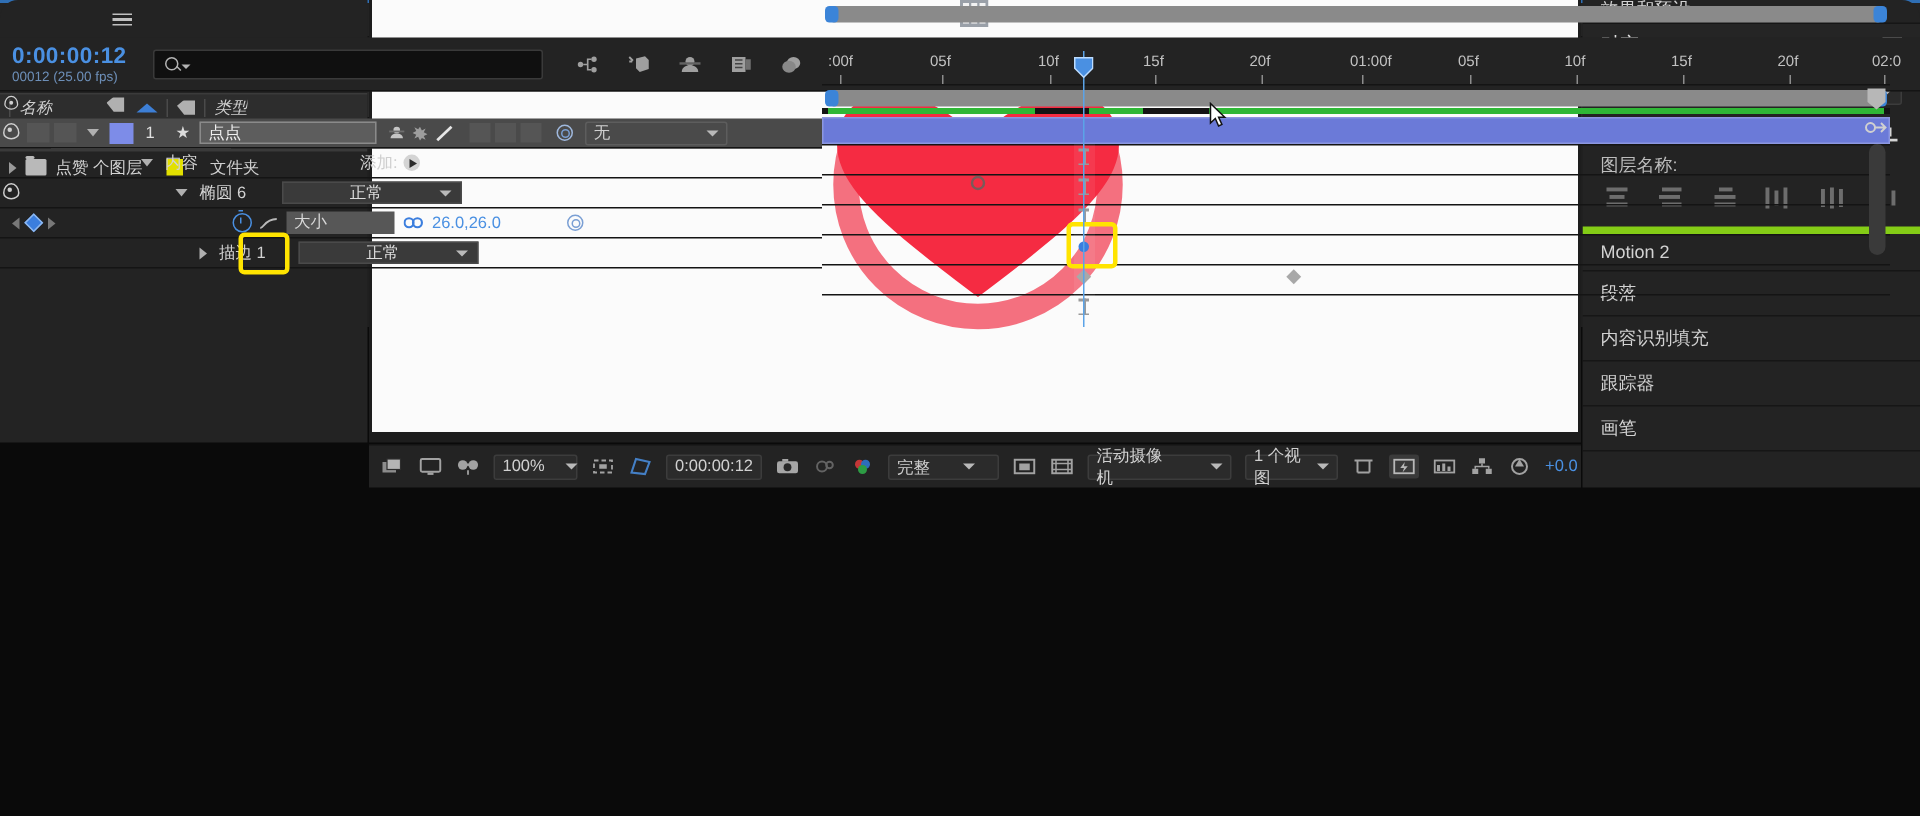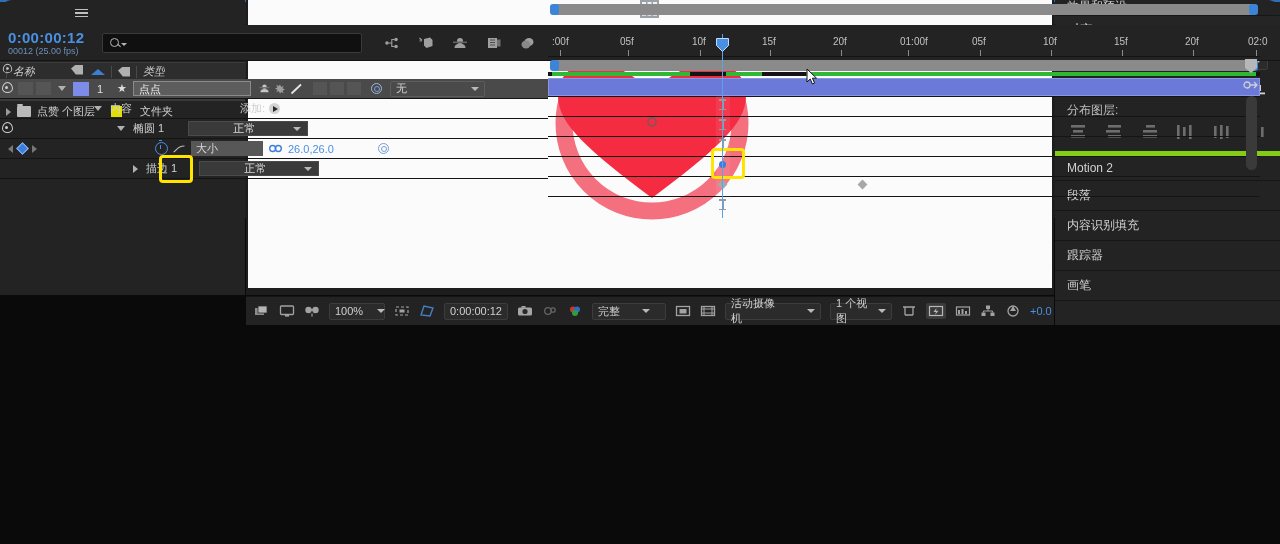--- a/index.html
+++ b/index.html
@@ -407,21 +407,21 @@
       <span class="align-btn">
         <svg viewBox="0 0 22 18">
             <rect x="3" y="14.5" width="16" height="1.8" fill="#d4d4d4"></rect>
             <rect x="5" y="2" width="4" height="11" fill="#d4d4d4"></rect>
             <rect x="11" y="7" width="4" height="6" fill="#d4d4d4"></rect>
           </svg>
       </span>
     </div>
 
     <div style="padding:0 12px">
-      <span style="font-size:12px;color:#bdbdbd">分布图层:</span>
+      <span style="font-size:12px;color:#bdbdbd">图层名称:</span>
     </div>
 
     <div class="align-row" style="padding-top:4px;padding-bottom:10px">
       <span class="dist-btn">
         <svg viewBox="0 0 22 18">
             <rect x="4" y="2" width="14" height="2.6" fill="#d4d4d4"></rect>
             <rect x="6" y="7" width="10" height="2.6" fill="#d4d4d4"></rect>
             <rect x="4" y="12" width="14" height="2.6" fill="#d4d4d4"></rect>
           </svg>
       </span>
@@ -639,21 +639,21 @@
       <span style="margin-left:4px;display:inline-block;width:11px;height:11px;border-radius:50%;background:#d4d4d4;position:relative">
         <span style="position:absolute;left:3.5px;top:2.5px;width:0;height:0;border-top:3px solid transparent;border-bottom:3px solid transparent;border-left:5px solid #2b2b2b"></span>
       </span>
     </div>
 
     <div class="tl-row" style="width:548px">
       <span style="width:14px;text-align:center">
         <span class="eye" style="display:inline-block"></span>
       </span>
       <span class="tri-d" style="margin-left:103px"></span>
-      <span style="margin-left:8px;color:#d2d2d2">椭圆 1</span>
+      <span style="margin-left:8px;color:#d2d2d2">椭圆 6</span>
       <span class="blend-dd" style="margin-left:24px;width:120px;justify-content:space-between;padding:0 6px">
         <span style="flex:1;text-align:center">正常</span>
         <span class="caret" style="margin-left:0"></span>
       </span>
     </div>
 
 
     <div class="tl-row" style="width:548px">
       <span class="kf-nav" style="margin-left:8px">
         <span class="kf-arrow-l"></span>

